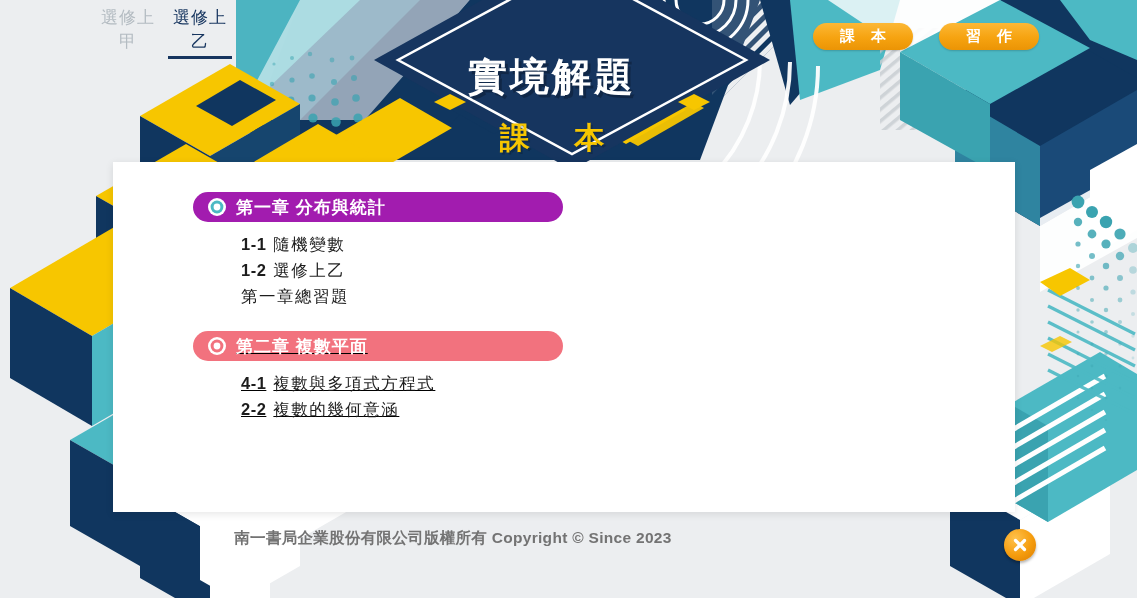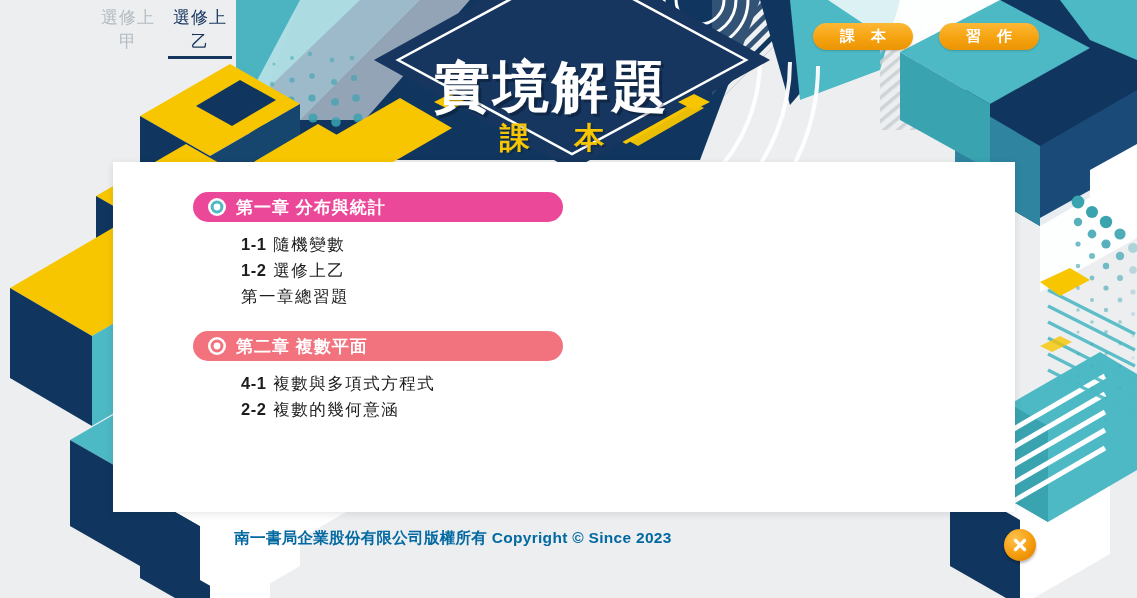--- a/index.html
+++ b/index.html
@@ -57,21 +57,21 @@
     height: 250px;
     z-index: 20;
     pointer-events: none;
   }
   .banner-title {
     position: absolute;
     left: 0;
     top: 96px;
     width: 340px;
     text-align: center;
-    font-size: 56px;
+    font-size: 39px;
     font-weight: bold;
     color: #ffffff;
     letter-spacing: 3px;
     text-shadow: 3px 3px 0 rgba(0,0,0,.25);
     z-index: 3;
   }
   .banner-sub {
     position: absolute;
     left: 0;
     top: 164px;
@@ -131,21 +131,21 @@
   .chapter-header {
     display: flex;
     align-items: center;
     width: 370px;
     height: 30px;
     border-radius: 15px;
     padding-left: 14px;
     box-sizing: border-box;
     cursor: pointer;
   }
-  .chapter-header.teal { background: #ec4899; }
+  .chapter-header.teal { background: #a21caf; }
   .chapter-header.pink { background: #f2727e; }
   .ch-icon { flex: none; width: 20px; height: 20px; margin-right: 9px; }
   .chapter-title {
     color: #ffffff;
     font-size: 17px;
     font-weight: bold;
     letter-spacing: 1px;
   }
   .section-list { padding: 9px 4px 0 48px; }
   .section-item {
@@ -154,32 +154,32 @@
     color: #1d1d1d;
     cursor: pointer;
     white-space: nowrap;
   }
   .section-num {
     font-weight: bold;
     margin-right: 7px;
     letter-spacing: .5px;
   }
   .section-label { letter-spacing: 1.5px; }
-  .chapter-2 { margin-top: 22px; }
+  .chapter-2 { margin-top: 22px; text-decoration: underline; }
 
   
   .footer {
     position: absolute;
     left: 0;
     top: 528px;
     width: 906px;
     text-align: center;
     font-size: 15.5px;
     font-weight: bold;
-    color: #0369a1;
+    color: #737373;
     letter-spacing: .3px;
     z-index: 35;
   }
 
   
   .close-btn {
     position: absolute;
     left: 1004px;
     top: 529px;
     width: 32px;

